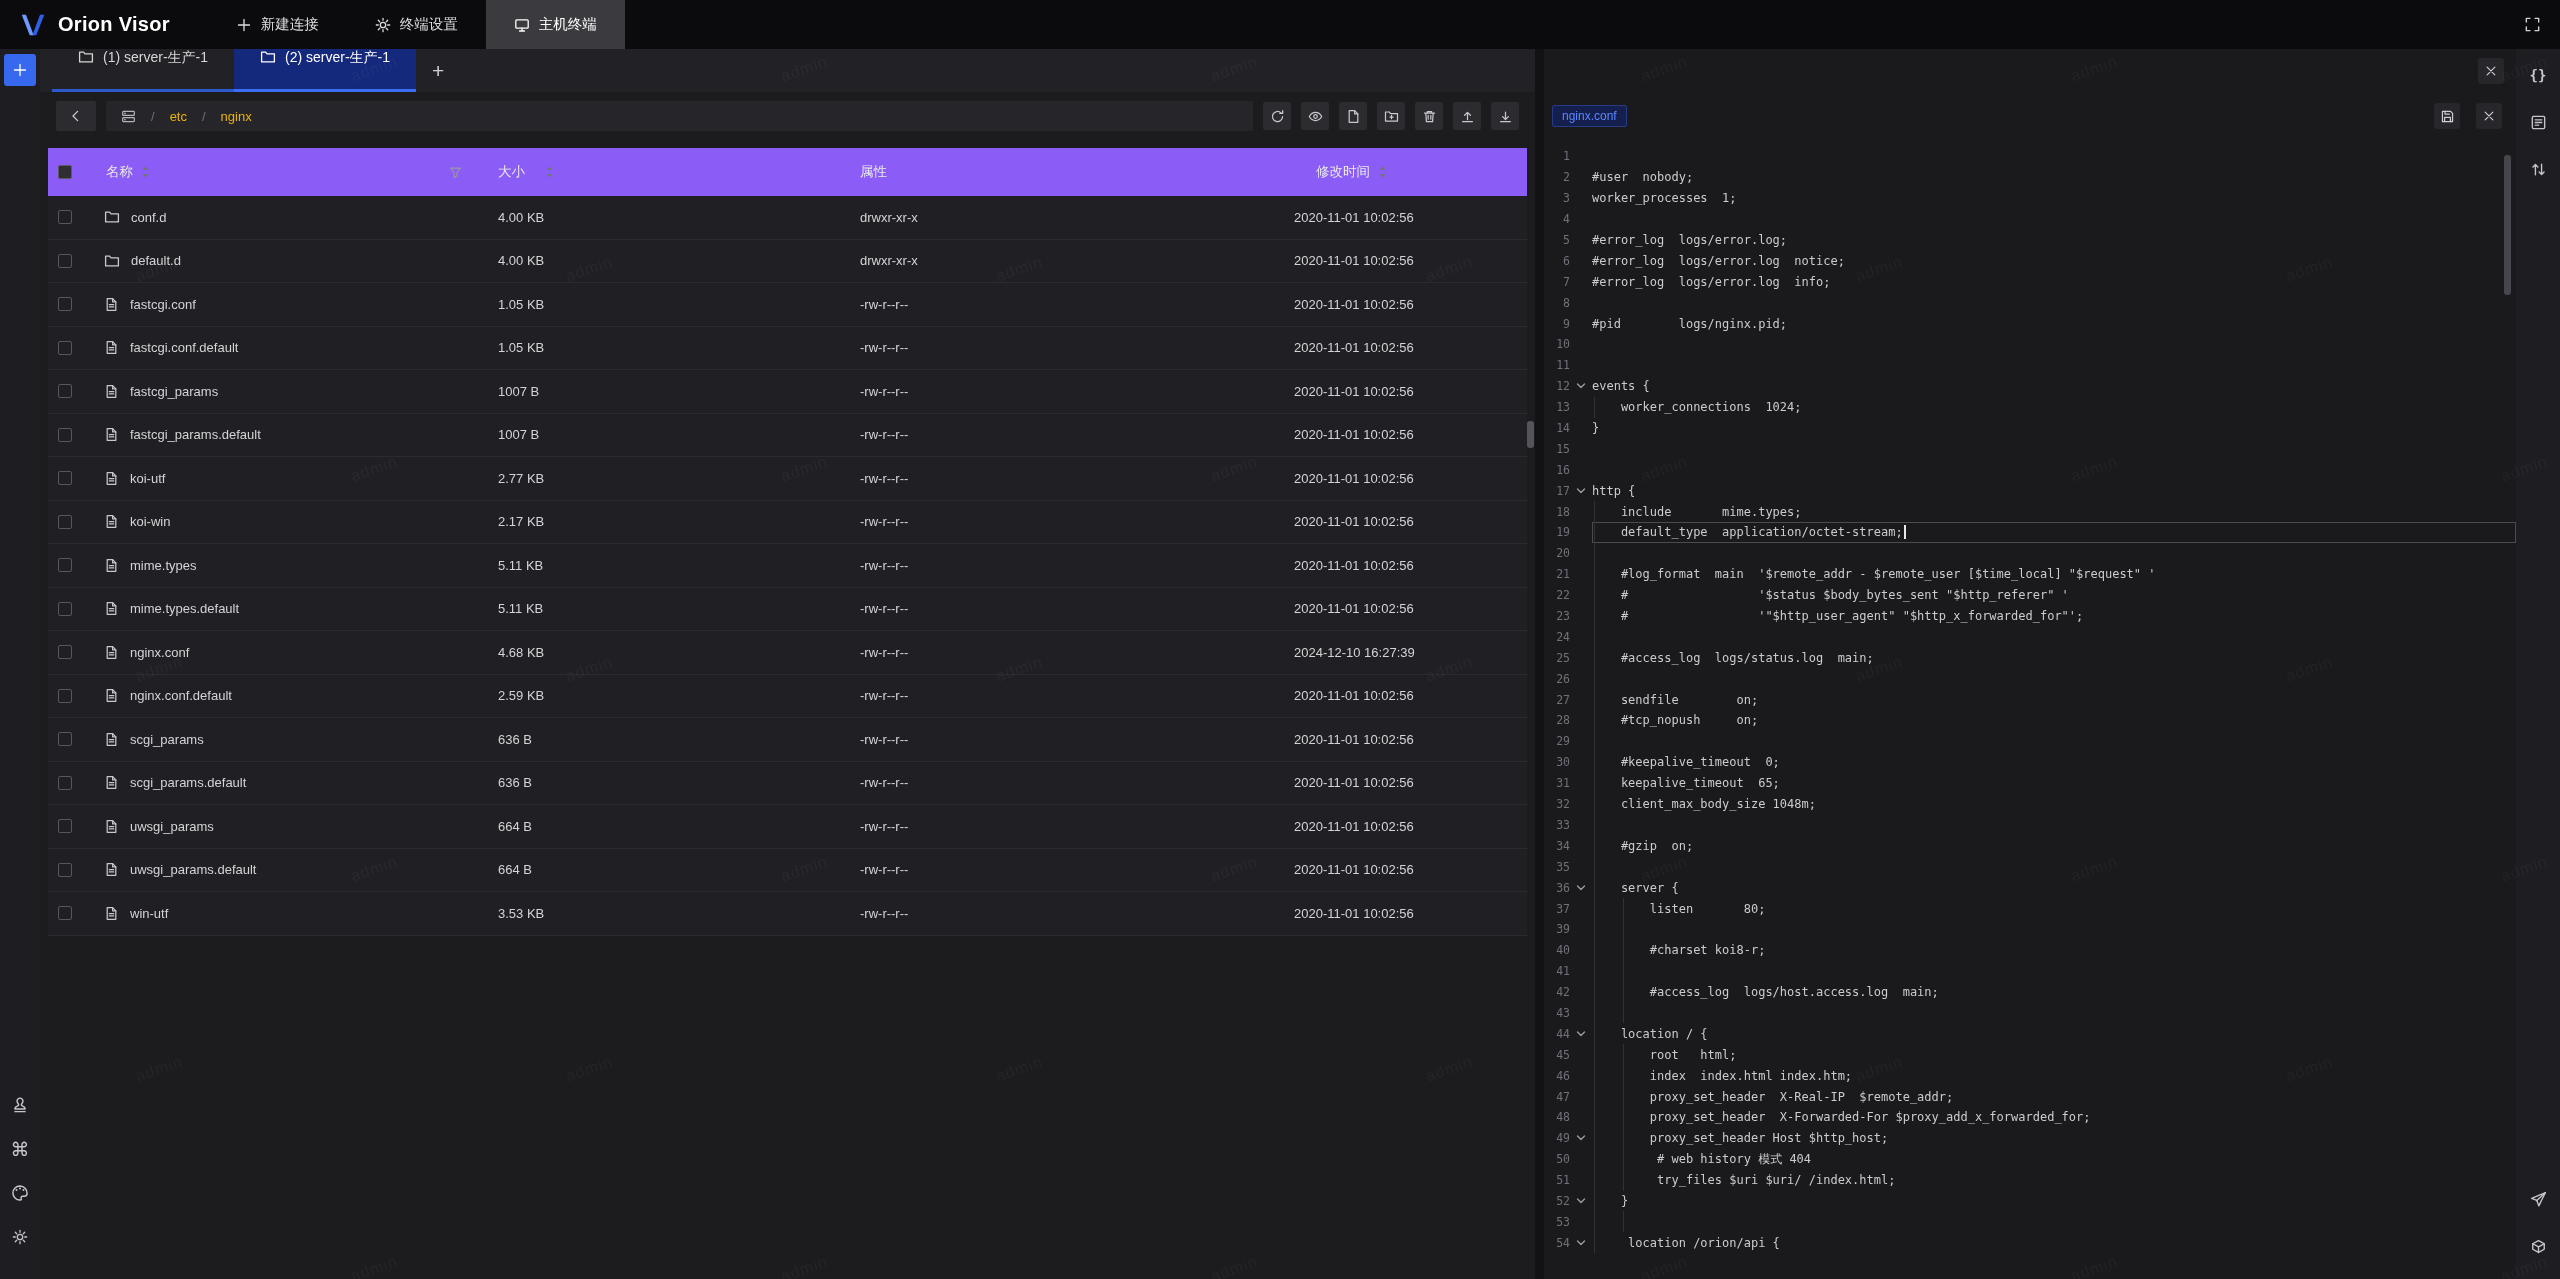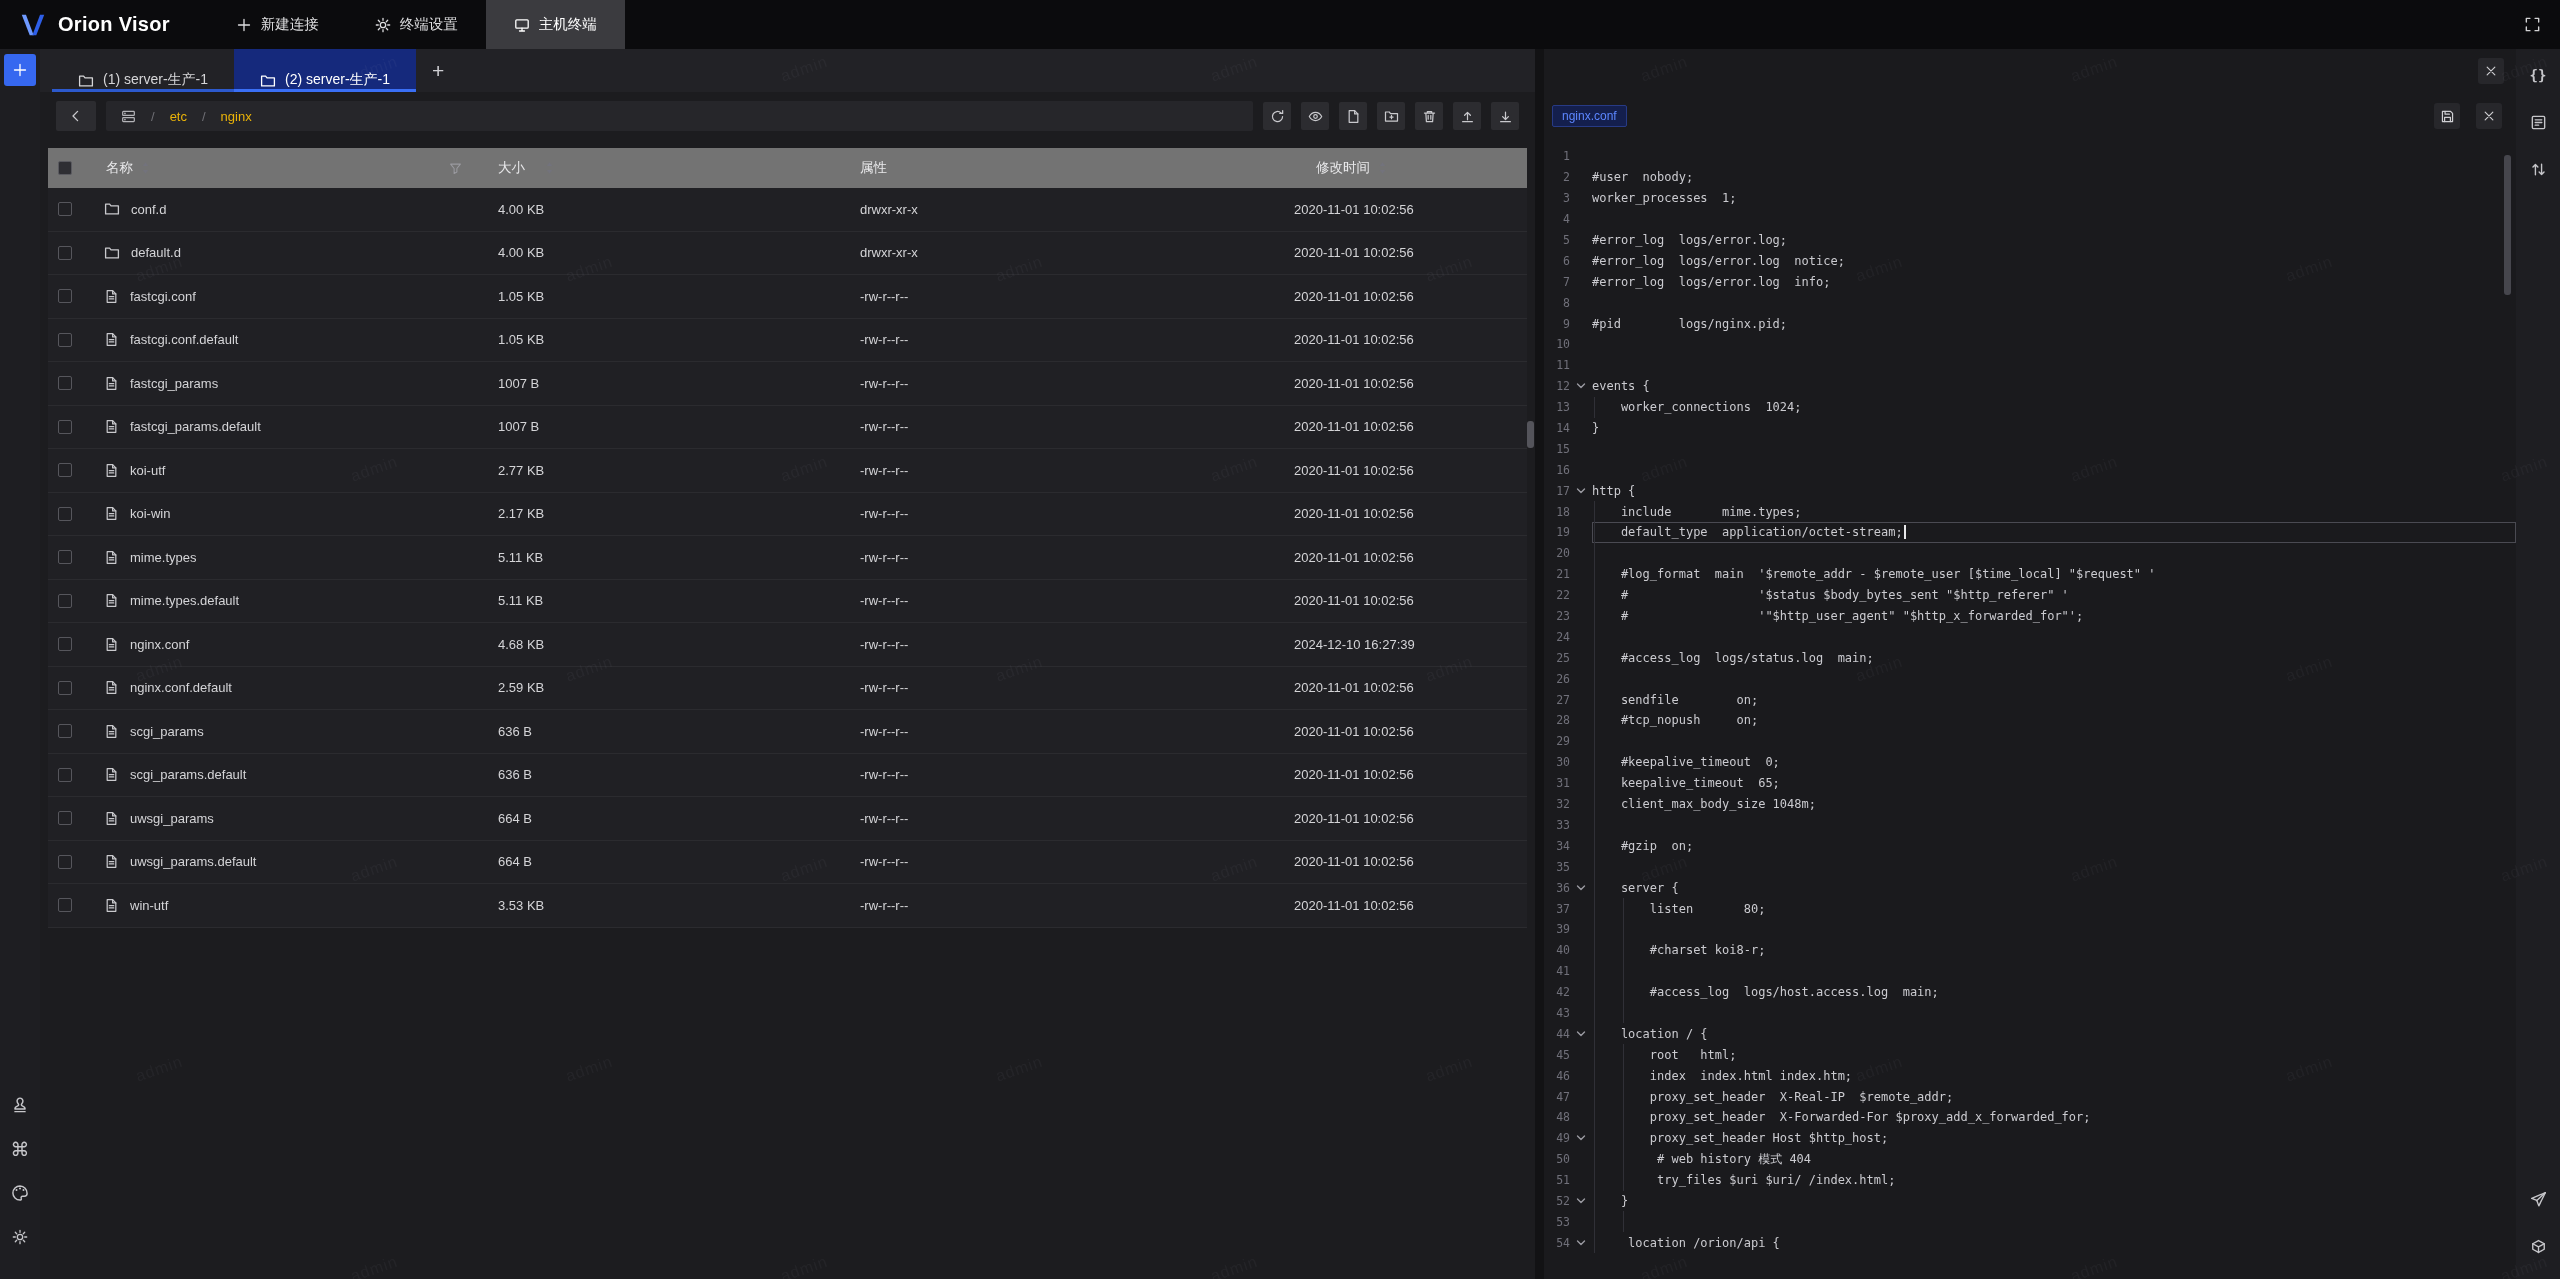--- a/index.html
+++ b/index.html
@@ -24,37 +24,37 @@
 
   .left-rail { width:40px; background:#1e1e22; display:flex; flex-direction:column; align-items:center; flex:0 0 auto; }
   .add-btn { width:32px; height:32px; margin-top:5px; background:#3668f0; border:none; border-radius:3px; color:#fff; display:flex; align-items:center; justify-content:center; }
   .rail-spacer { flex:1; }
   .rail-ic { width:28px; height:28px; margin-bottom:16px; display:flex; align-items:center; justify-content:center; color:#c6c6ca; }
   .rail-ic.last { margin-bottom:28px; }
 
   .center-left { width:1495px; display:flex; flex-direction:column; flex:0 0 auto; min-height:0; }
 
   .tabstrip { height:43px; background:#222226; display:flex; align-items:stretch; padding-left:12px; flex:0 0 auto; }
-  .tab { display:flex; align-items:flex-end; gap:9px; padding:0 26px; font-size:14px; color:#d6d6d8; border-bottom:3px solid #2c59cc; }
+  .tab { display:flex; align-items:flex-start; gap:9px; padding:0 26px; font-size:14px; color:#d6d6d8; border-bottom:3px solid #2c59cc; }
   .tab.active { background:#15297c; border-bottom-color:#3a6ff5; color:#ffffff; }
   .addtab { width:44px; display:flex; align-items:center; justify-content:center; color:#cfcfd3; font-size:21px; background:none; border:none; }
 
   
   .file-pane { flex:1; background:#1c1c1f; position:relative; min-height:0; display:flex; flex-direction:column; padding:0 8px; }
   .ftoolbar { height:48px; display:flex; align-items:center; gap:10px; padding:0 8px; flex:0 0 auto; }
   .back-btn { width:40px; height:30px; background:#2c2c30; border:none; border-radius:2px; color:#c9c9cd; display:flex; align-items:center; justify-content:center; }
   .breadcrumb { flex:1; height:30px; background:#26262a; border-radius:2px; display:flex; align-items:center; gap:15px; padding:0 15px; font-size:13px; }
   .bc-ic { color:#b4b4b8; display:flex; }
   .bc-sep { color:#6f6f75; }
   .bc-seg { color:#eab308; }
   .tbtn { width:28px; height:28px; background:#2c2c30; border:none; border-radius:2px; display:flex; align-items:center; justify-content:center; color:#c9c9cd; }
 
   .ftable { margin-top:8px; }
   .thead, .trow { display:grid; grid-template-columns:34px 408px 358px 434px 1fr; align-items:center; }
-  .thead { height:40px; background:#737373; font-size:13.5px; color:#e8e8ea; }
+  .thead { height:48px; background:#8b5cf6; font-size:13.5px; color:#e8e8ea; }
   .trow { height:43.5px; background:#202024; border-bottom:1px solid #2b2b2f; font-size:13px; color:#d4d4d7; }
   .cell { display:flex; align-items:center; }
   .c-check { justify-content:center; }
   .cb { width:14px; height:14px; border:1px solid #56565c; border-radius:2px; display:inline-block; }
   .cb.hd { background:#2e2e33; border-color:#5a5a60; }
   .c-name { padding-left:22px; gap:11px; }
   .fic { color:#c9c9cd; display:flex; }
   .c-size { padding-left:8px; }
   .c-attr { padding-left:12px; }
   .c-time { padding-left:12px; }

